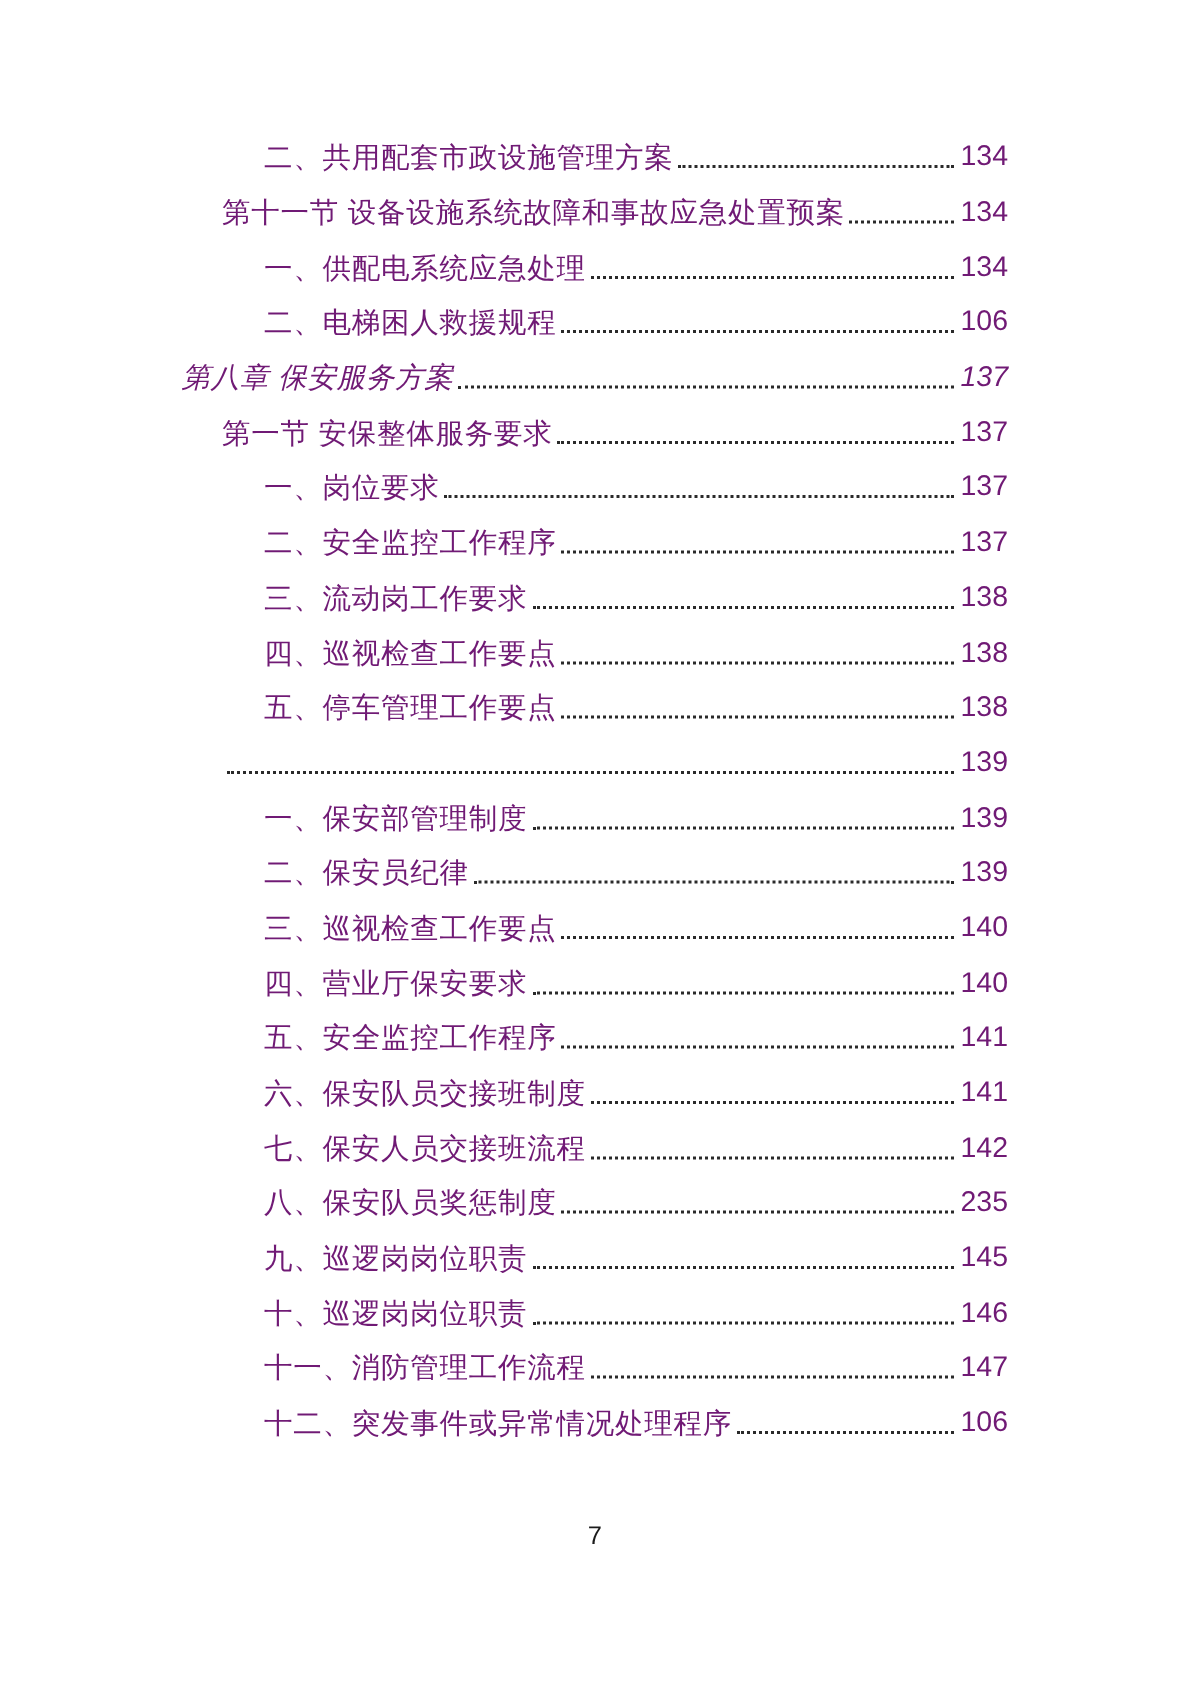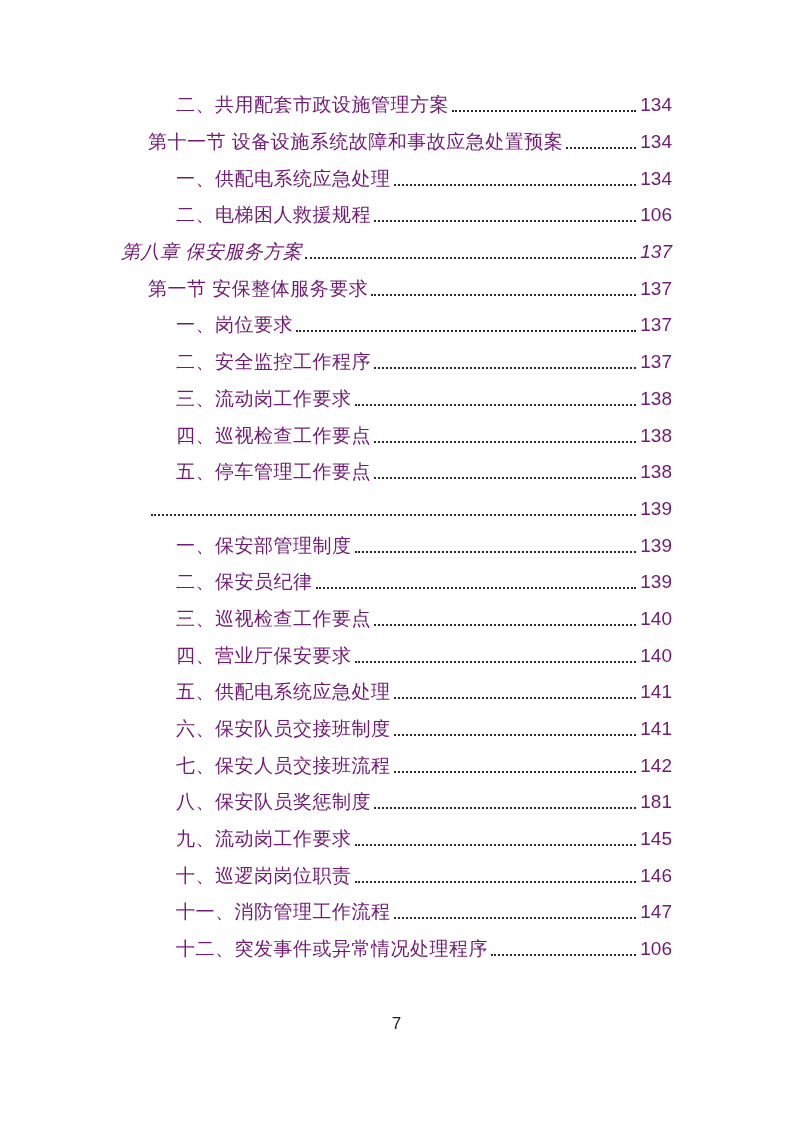--- a/index.html
+++ b/index.html
@@ -130,41 +130,41 @@
       <span class="entry-label">三、巡视检查工作要点</span>
       <span class="leader"></span>
       <span class="page-num">140</span>
     </div>
       <div class="toc-row level-item">
       <span class="entry-label">四、营业厅保安要求</span>
       <span class="leader"></span>
       <span class="page-num">140</span>
     </div>
       <div class="toc-row level-item">
-      <span class="entry-label">五、供配电系统应急处理</span>
+      <span class="entry-label">五、安全监控工作程序</span>
       <span class="leader"></span>
       <span class="page-num">141</span>
     </div>
       <div class="toc-row level-item">
       <span class="entry-label">六、保安队员交接班制度</span>
       <span class="leader"></span>
       <span class="page-num">141</span>
     </div>
       <div class="toc-row level-item">
       <span class="entry-label">七、保安人员交接班流程</span>
       <span class="leader"></span>
       <span class="page-num">142</span>
     </div>
       <div class="toc-row level-item">
       <span class="entry-label">八、保安队员奖惩制度</span>
       <span class="leader"></span>
-      <span class="page-num">181</span>
+      <span class="page-num">235</span>
     </div>
       <div class="toc-row level-item">
-      <span class="entry-label">九、流动岗工作要求</span>
+      <span class="entry-label">九、巡逻岗岗位职责</span>
       <span class="leader"></span>
       <span class="page-num">145</span>
     </div>
       <div class="toc-row level-item">
       <span class="entry-label">十、巡逻岗岗位职责</span>
       <span class="leader"></span>
       <span class="page-num">146</span>
     </div>
       <div class="toc-row level-item">
       <span class="entry-label">十一、消防管理工作流程</span>

